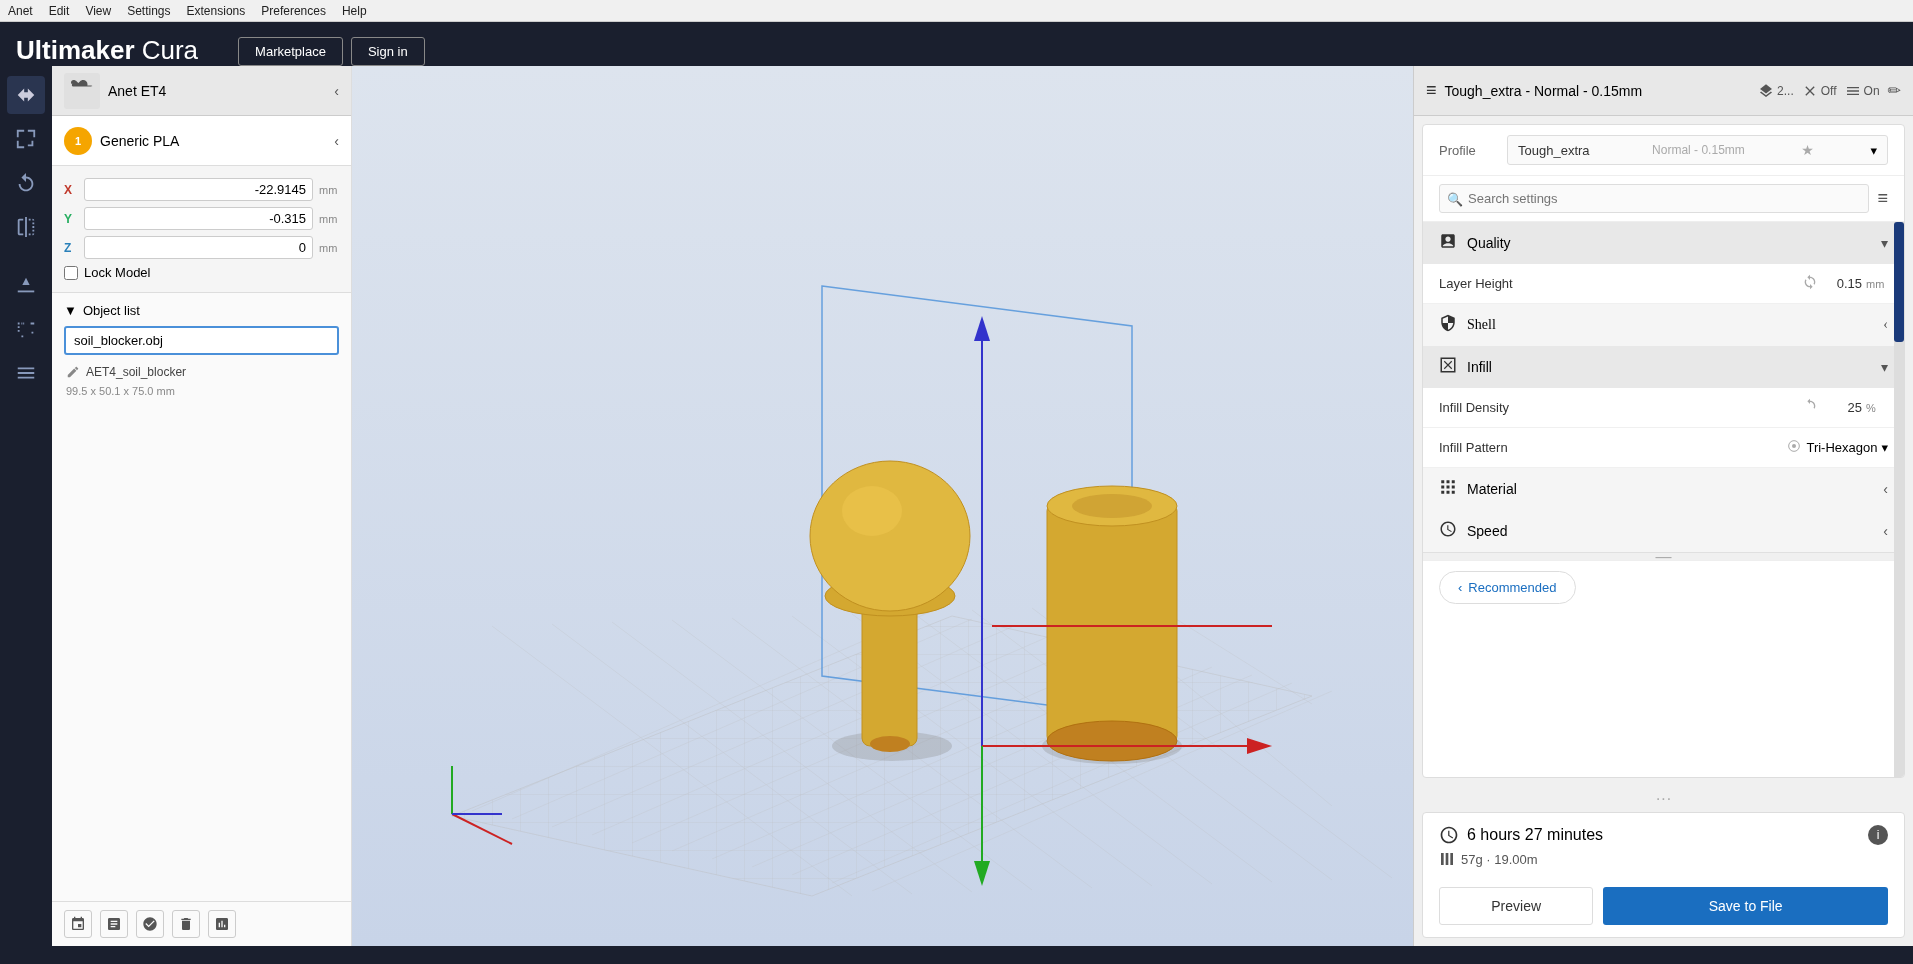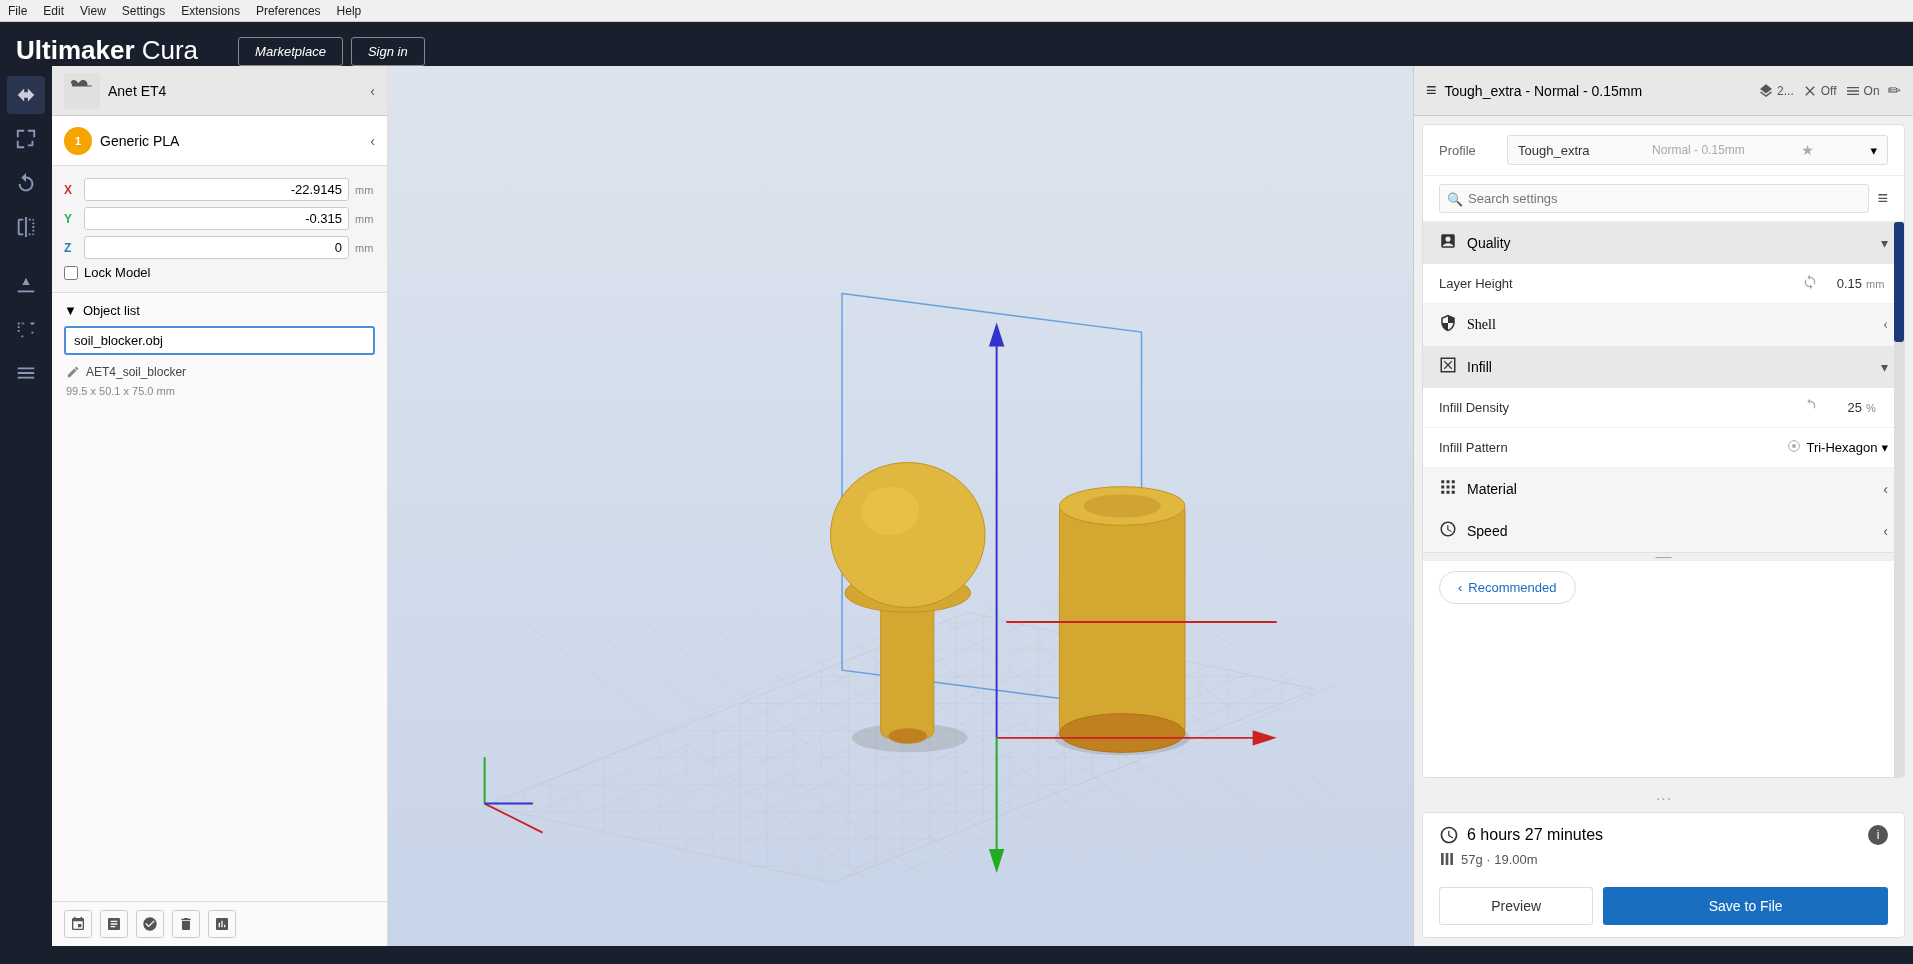--- a/index.html
+++ b/index.html
@@ -62,21 +62,20 @@
       align-items: center;
     }
     .top-btn {
       border: 1px solid #888;
       background: transparent;
       color: white;
       padding: 6px 16px;
       font-size: 13px;
       cursor: pointer;
       border-radius: 3px;
-      font-style: italic;
     }
 
     
     #main {
       display: flex;
       height: calc(964px - 84px);
     }
 
     
     #sidebar-icons {
@@ -97,21 +96,21 @@
       color: #8899bb;
       font-size: 18px;
       cursor: pointer;
       border-radius: 4px;
     }
     .sidebar-icon:hover, .sidebar-icon.active { background: #2a3550; color: #ccd; }
     .sidebar-icon svg { width: 22px; height: 22px; }
 
     
     #left-panel {
-      width: 336px;
+      width: 300px;
       background: #fafafa;
       display: flex;
       flex-direction: column;
       border-right: 1px solid #ddd;
     }
 
     
     #printer-tab {
       height: 50px;
       background: #e8e8e8;
@@ -575,21 +574,21 @@
       position: absolute;
       top: 0; left: 0;
       width: 100%;
       height: 100%;
     }
   </style>
 </head>
 <body>
 
 <div id="menubar">
-  <span>File</span>
+  <span>Anet</span>
   <span>Edit</span>
   <span>View</span>
   <span>Settings</span>
   <span>Extensions</span>
   <span>Preferences</span>
   <span>Help</span>
 </div>
 
 <div id="topbar">
   <div id="logo">

